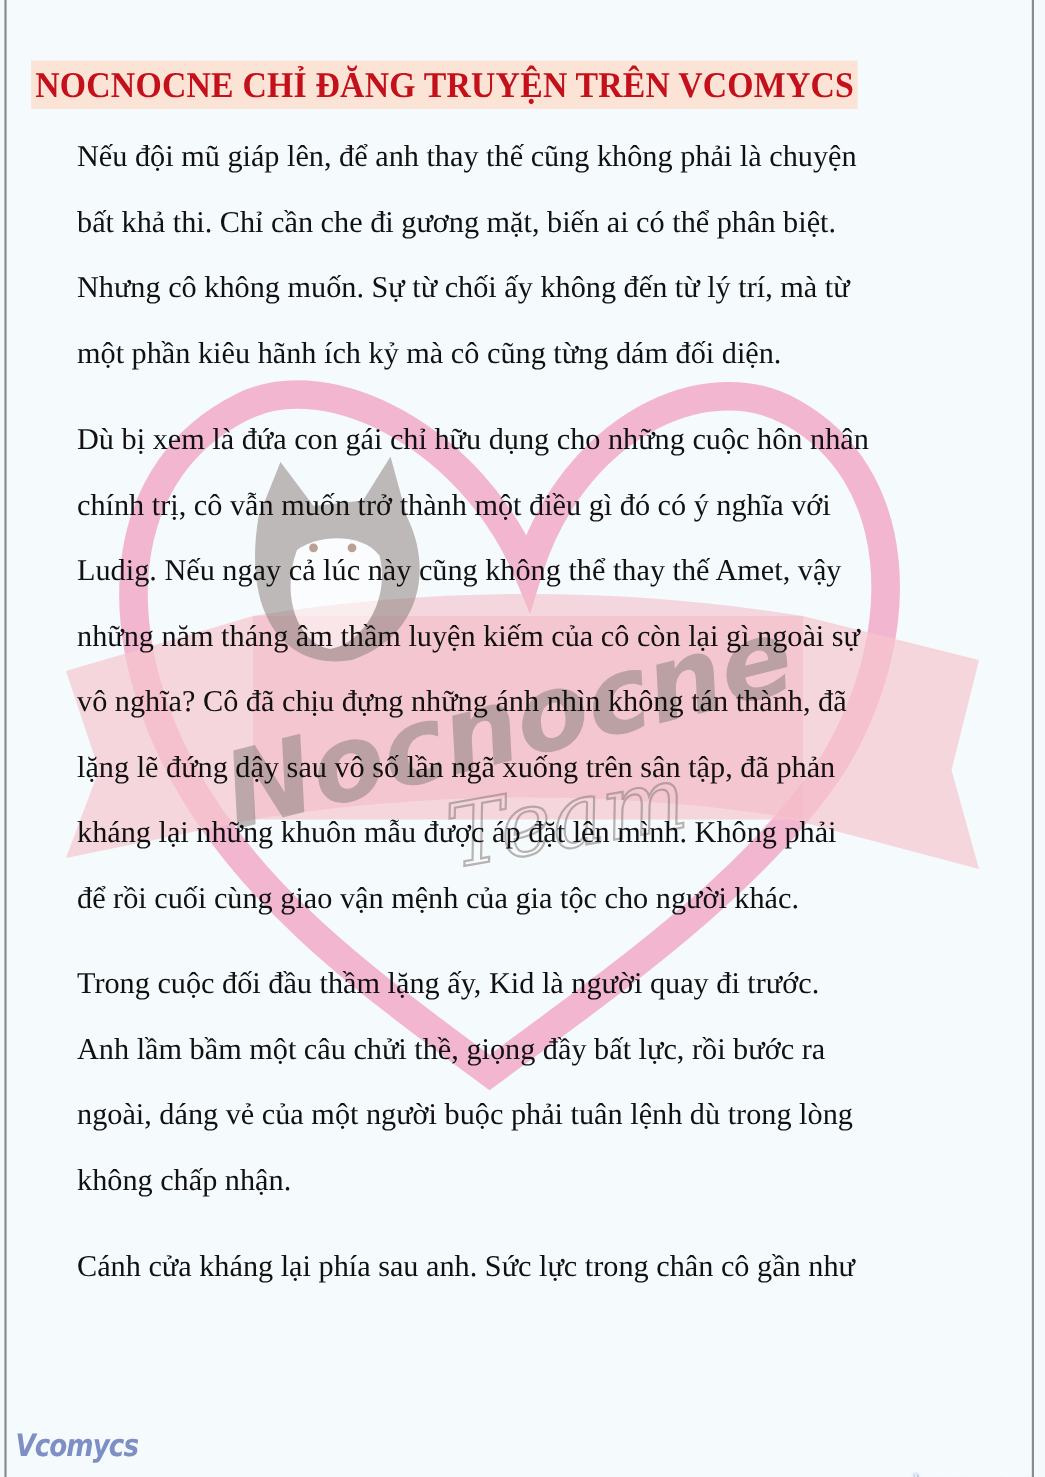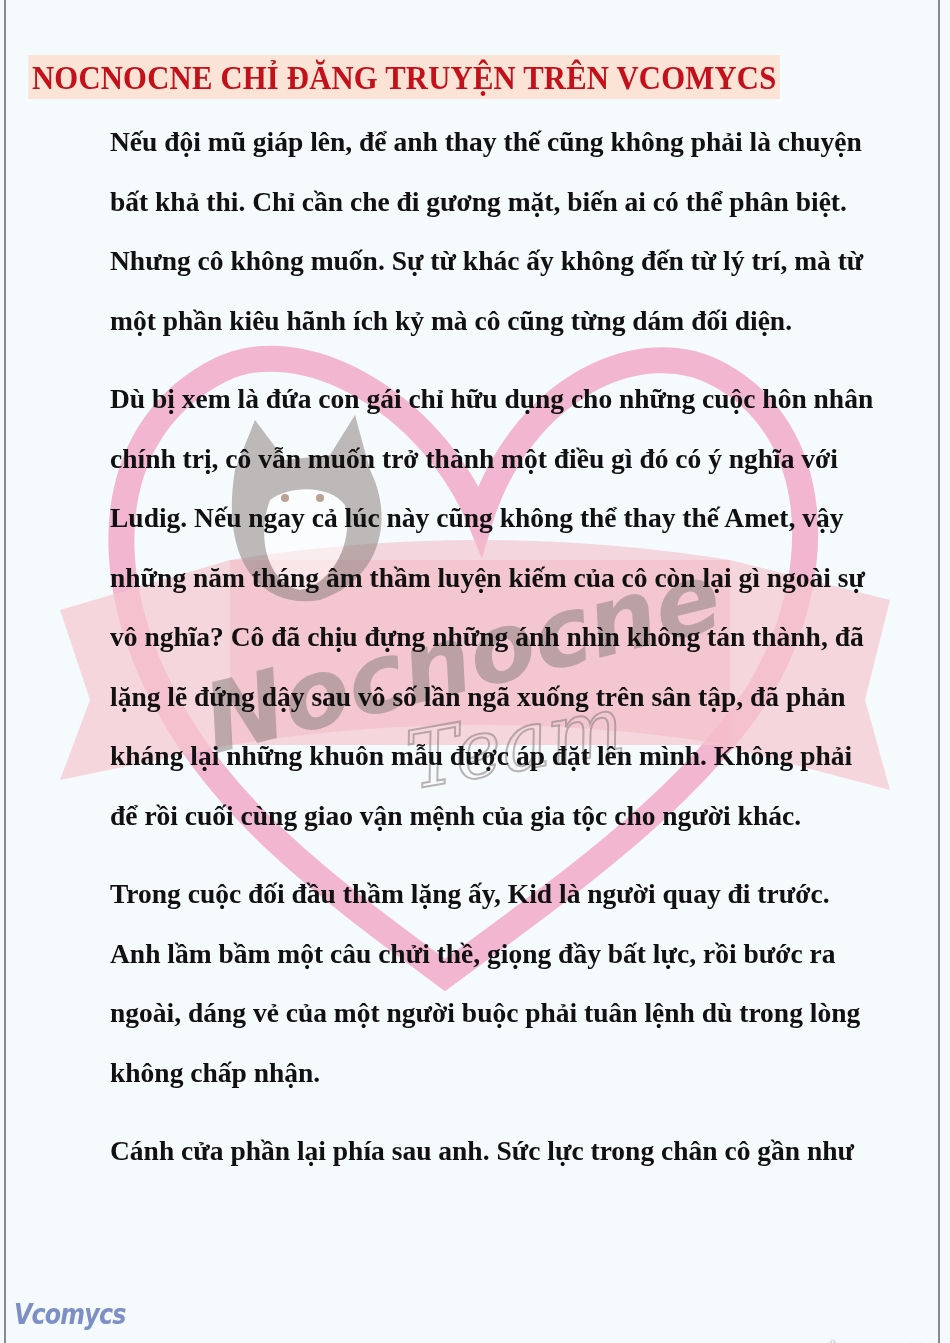--- a/index.html
+++ b/index.html
@@ -26,23 +26,22 @@
     font-size: 33px;
     letter-spacing: 0.2px;
     padding: 2px 4px 0 4px;
     line-height: 42px;
     transform: scaleX(0.93);
   }
   .body-text {
     position: absolute; left: 70px; top: 112px; width: 818px;
     color: #111;
     font-size: 27.5px;
-    font-weight: bold;
+    font-weight: normal;
     line-height: 59.5px;
-    margin-left: 40px;
   }
   .para { margin: 0 0 19px 0; text-align: justify; text-align-last: left; }
   .para span.line { display: block; white-space: nowrap; }
   .footer-logo {
     position: absolute; left: 14px; top: 1298px;
     font-family: "DejaVu Sans", sans-serif; font-style: italic; font-weight: bold;
     font-size: 28px; color: #7d8fc4; letter-spacing: -1px;
     transform: scaleX(0.85); transform-origin: left;
   }
   .footer-credit {
@@ -77,38 +76,38 @@
 </svg>
 
 <div class="title-wrap">
   <div class="title">NOCNOCNE CHỈ ĐĂNG TRUYỆN TRÊN VCOMYCS</div>
 </div>
 
 <div class="body-text">
   <div class="para">
     <span class="line">Nếu đội mũ giáp lên, để anh thay thế cũng không phải là chuyện</span>
     <span class="line">bất khả thi. Chỉ cần che đi gương mặt, biến ai có thể phân biệt.</span>
-    <span class="line">Nhưng cô không muốn. Sự từ khác ấy không đến từ lý trí, mà từ</span>
+    <span class="line">Nhưng cô không muốn. Sự từ chối ấy không đến từ lý trí, mà từ</span>
     <span class="line">một phần kiêu hãnh ích kỷ mà cô cũng từng dám đối diện.</span>
   </div>
   <div class="para">
     <span class="line">Dù bị xem là đứa con gái chỉ hữu dụng cho những cuộc hôn nhân</span>
     <span class="line">chính trị, cô vẫn muốn trở thành một điều gì đó có ý nghĩa với</span>
     <span class="line">Ludig. Nếu ngay cả lúc này cũng không thể thay thế Amet, vậy</span>
     <span class="line">những năm tháng âm thầm luyện kiếm của cô còn lại gì ngoài sự</span>
     <span class="line">vô nghĩa? Cô đã chịu đựng những ánh nhìn không tán thành, đã</span>
     <span class="line">lặng lẽ đứng dậy sau vô số lần ngã xuống trên sân tập, đã phản</span>
     <span class="line">kháng lại những khuôn mẫu được áp đặt lên mình. Không phải</span>
     <span class="line">để rồi cuối cùng giao vận mệnh của gia tộc cho người khác.</span>
   </div>
   <div class="para">
     <span class="line">Trong cuộc đối đầu thầm lặng ấy, Kid là người quay đi trước.</span>
     <span class="line">Anh lầm bầm một câu chửi thề, giọng đầy bất lực, rồi bước ra</span>
     <span class="line">ngoài, dáng vẻ của một người buộc phải tuân lệnh dù trong lòng</span>
     <span class="line">không chấp nhận.</span>
   </div>
   <div class="para">
-    <span class="line">Cánh cửa phần lại phía sau anh. Sức lực trong chân cô gần như</span>
+    <span class="line">Cánh cửa kháng lại phía sau anh. Sức lực trong chân cô gần như</span>
   </div>
 </div>
 
 <div class="footer-logo">Vcomycs</div>
 <div class="footer-credit">damconuong</div>
 
 </body></html>

